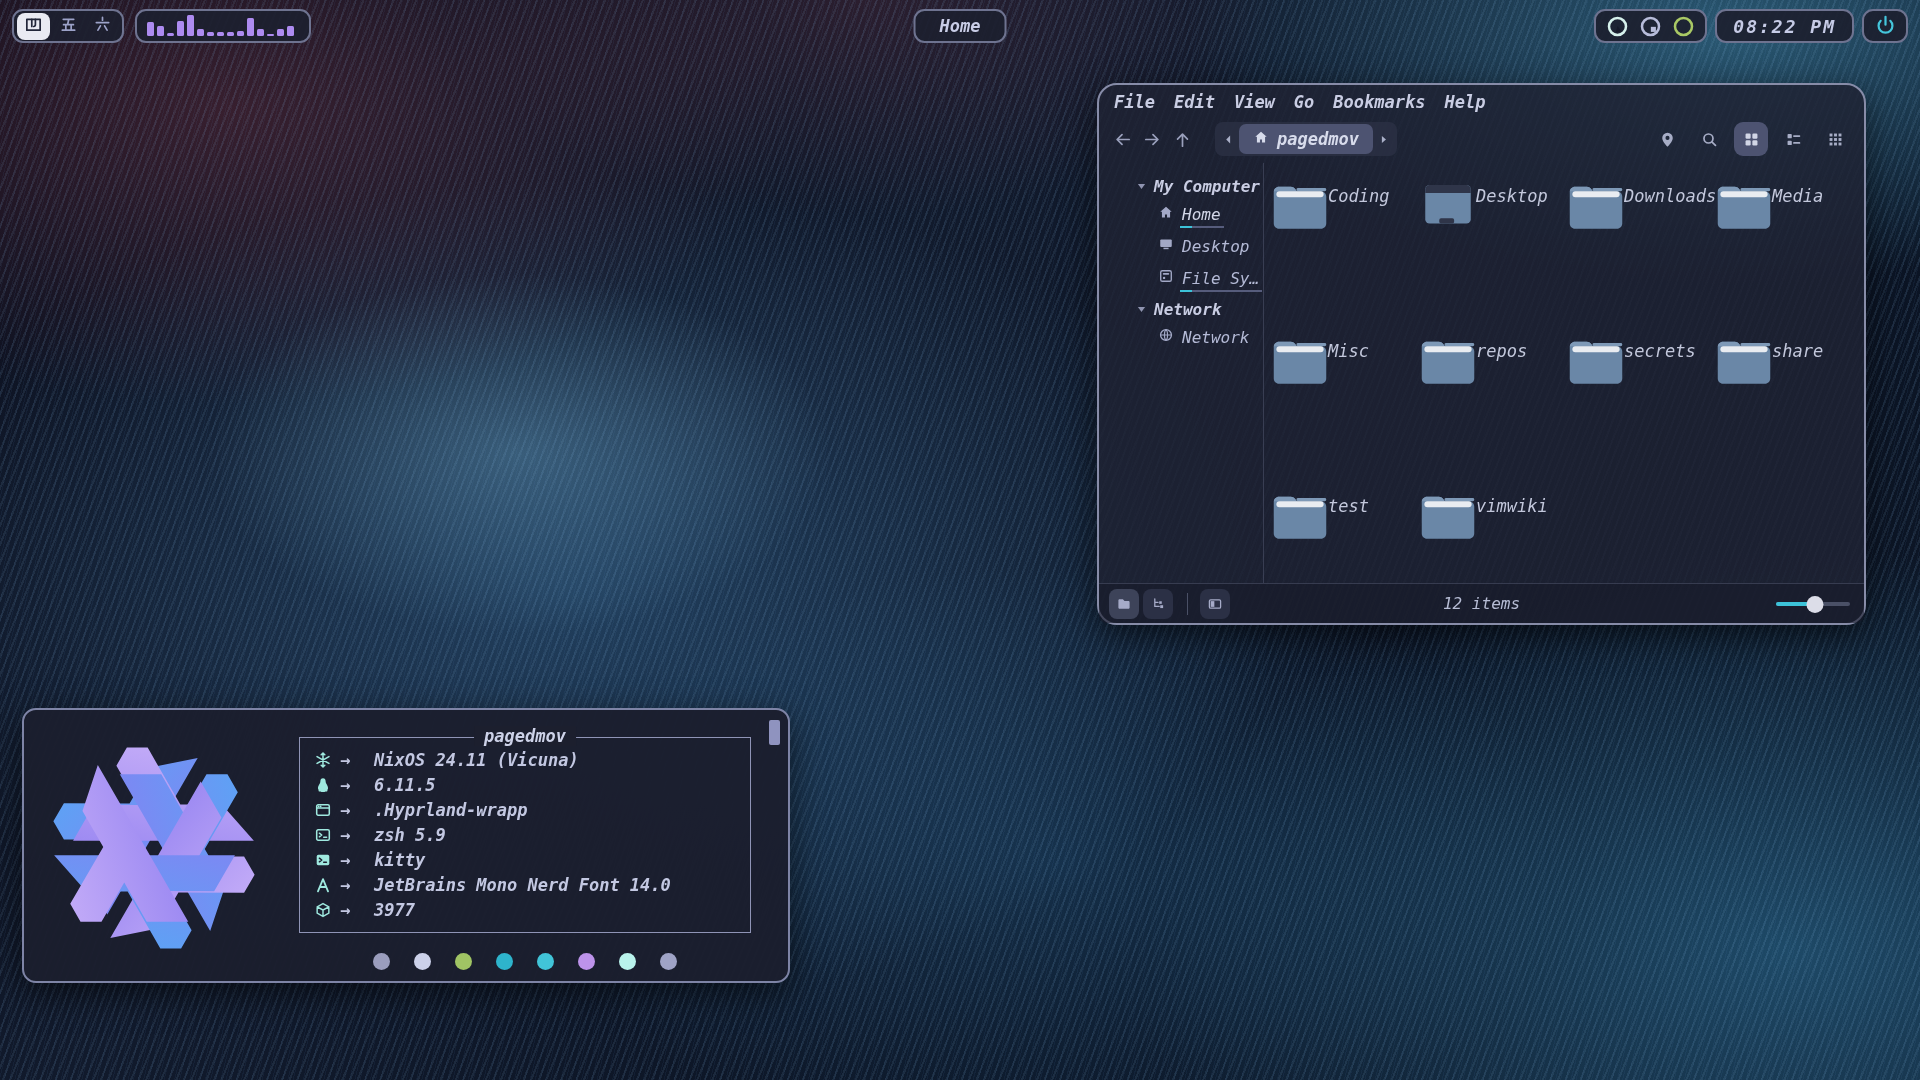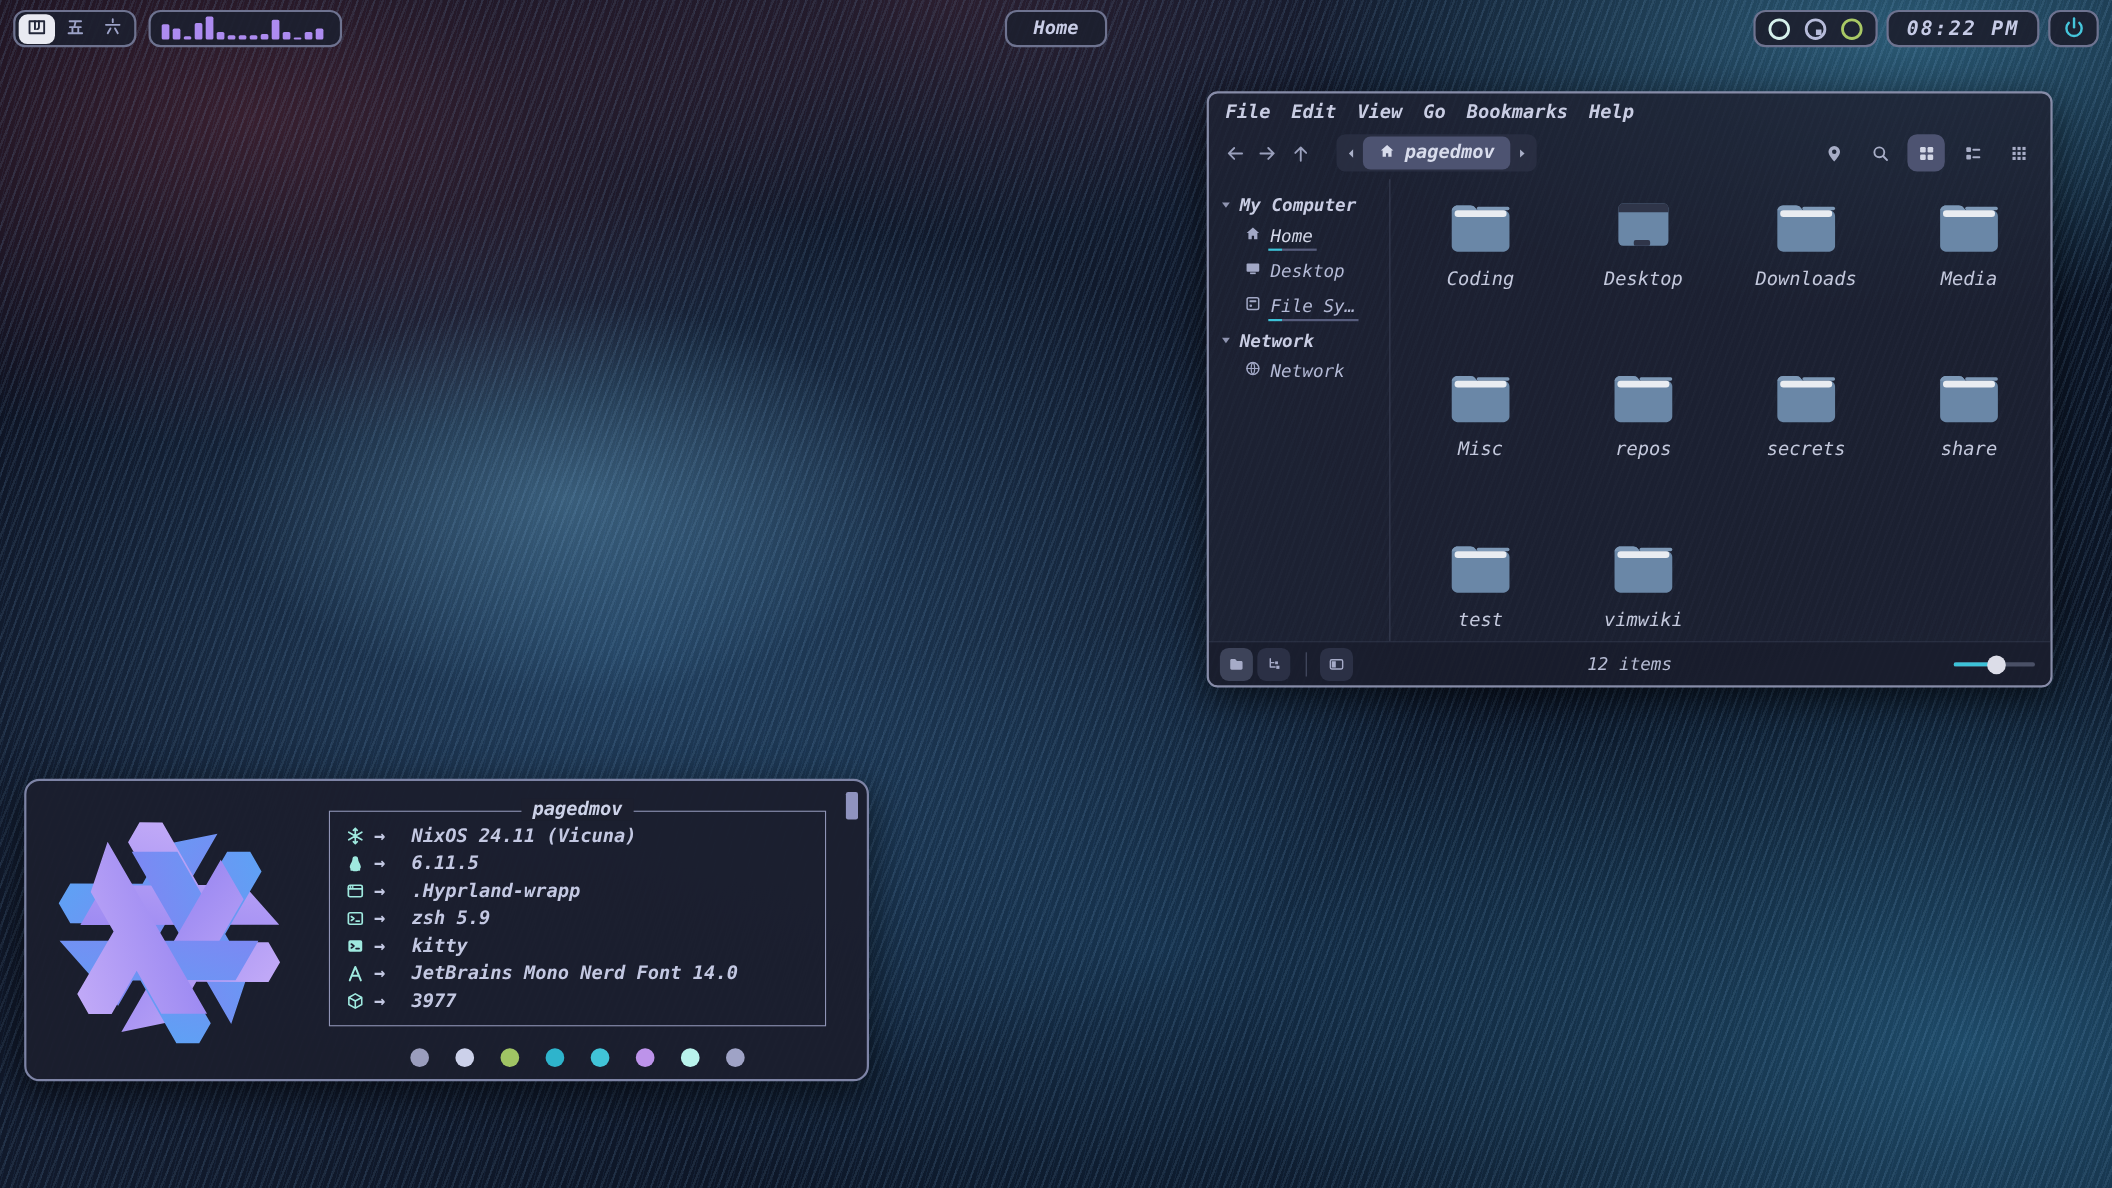--- a/index.html
+++ b/index.html
@@ -40,21 +40,21 @@
   #tray-group .pill { position:static; top:auto; }
   #tray { padding:0 10px; gap:10px; }
   .tray-ring { width:23px; height:23px; display:block; }
   .tray-ring svg { width:100%; height:100%; }
   #clock { padding:0 16px; color:#c6cbe6; font-weight:bold; font-size:18px; letter-spacing:2px; }
   #power { width:46px; justify-content:center; color:#45c6dc; }
   #power svg { width:21px; height:21px; }
 
   
   #filemanager { position:absolute; left:1097px; top:83px; width:769px; height:542px;
-    background:rgba(31,35,51,.84); border:2px solid #878ca8; border-radius:10px;
+    background:rgba(31,35,51,.84); border:2px solid #878ca8; border-radius:20px;
     box-shadow:0 10px 34px rgba(0,0,0,.55); display:flex; flex-direction:column;
     color:#c6cbe0; }
   .menubar { height:30px; display:flex; align-items:center; gap:19px; padding:4px 0 0 15px;
     font-size:17px; font-weight:bold; color:#c9cde3; }
   .menu-item { cursor:default; }
   .toolbar { height:48px; display:flex; align-items:center; padding:0 12px 0 8px; }
   .nav-btn { width:30px; height:30px; display:flex; align-items:center; justify-content:center;
     color:#9aa0bc; }
   .nav-btn svg { width:19px; height:19px; }
   .pathbar { margin-left:18px; display:flex; align-items:center; background:rgba(44,49,70,.75);
@@ -63,35 +63,35 @@
     color:#aab0c8; }
   .path-chevron svg { width:13px; height:13px; }
   .path-tab { display:flex; align-items:center; gap:8px; background:#4d5371; border-radius:7px;
     height:30px; padding:0 14px; color:#d8dcec; font-size:17px; font-weight:bold; }
   .path-tab svg { width:16px; height:16px; }
   .toolbar .spacer { flex:1; }
   .view-btn { width:34px; height:34px; display:flex; align-items:center; justify-content:center;
     color:#a7adc6; margin-left:8px; border-radius:9px; }
   .view-btn svg { width:17px; height:17px; }
   .view-btn.active { background:#4d5371; color:#d2d6e6; }
-  .fm-body { flex:1; display:flex; min-height:0; }
+  .fm-body { flex:1; display:flex; min-height:0;padding-left:27px; }
   .sidebar { width:168px; border-right:1px solid rgba(80,86,110,.55); padding:10px 0 0 10px;
     font-size:16px; }
   .sb-header { display:flex; align-items:center; gap:7px; color:#c9cde3; font-weight:bold;
     margin:4px 0 8px 0; }
   .sb-header svg { width:11px; height:11px; color:#8f94b0; }
   .sb-item { display:flex; align-items:center; gap:8px; margin:0 0 12px 22px; color:#b4bad6; }
   .sb-item svg { width:16px; height:16px; color:#a2a8c6; }
   .sb-label { position:relative; white-space:nowrap; }
   .sb-item.sel .sb-label { color:#d3d7e8; }
   .sb-label.u::after { content:""; position:absolute; left:-2px; right:-3px; bottom:-4px; height:2px;
     background:linear-gradient(90deg,#3cc2d8 0 12px,#565c7c 12px); }
   .iconview { flex:1; display:grid; grid-template-columns:repeat(4,148px); grid-auto-rows:155px;
     padding:14px 0 0 8px; }
-  .folder-cell { display:flex; flex-direction:column; align-items:center; }
+  .folder-cell { display:flex; flex-direction:row; }
   .folder-cell svg { width:56px; height:50px; margin-top:4px; }
   .folder-label { margin-top:9px; font-size:17px; color:#c3c8dc; }
   .statusbar { height:40px; border-top:1px solid rgba(80,86,110,.55); background:rgba(24,27,41,.6);
     display:flex; align-items:center; padding:0 14px 0 6px; border-radius:0 0 8px 8px; position:relative; }
   .st-btn { width:30px; height:30px; border-radius:8px; background:#2b3045; color:#a6abc8;
     display:flex; align-items:center; justify-content:center; margin-left:4px; }
   .st-btn svg { width:16px; height:16px; }
   .st-btn.active { background:#3d4359; }
   .st-sep { width:1px; height:22px; background:#4a5066; margin:0 8px 0 14px; }
   .st-items { position:absolute; left:0; right:0; text-align:center; font-size:16px; color:#b6bcd4; }

